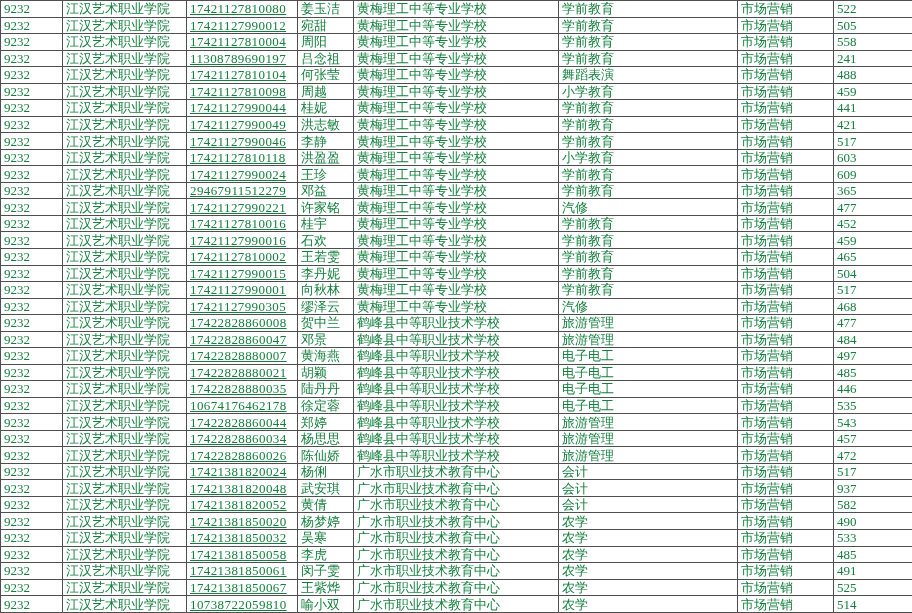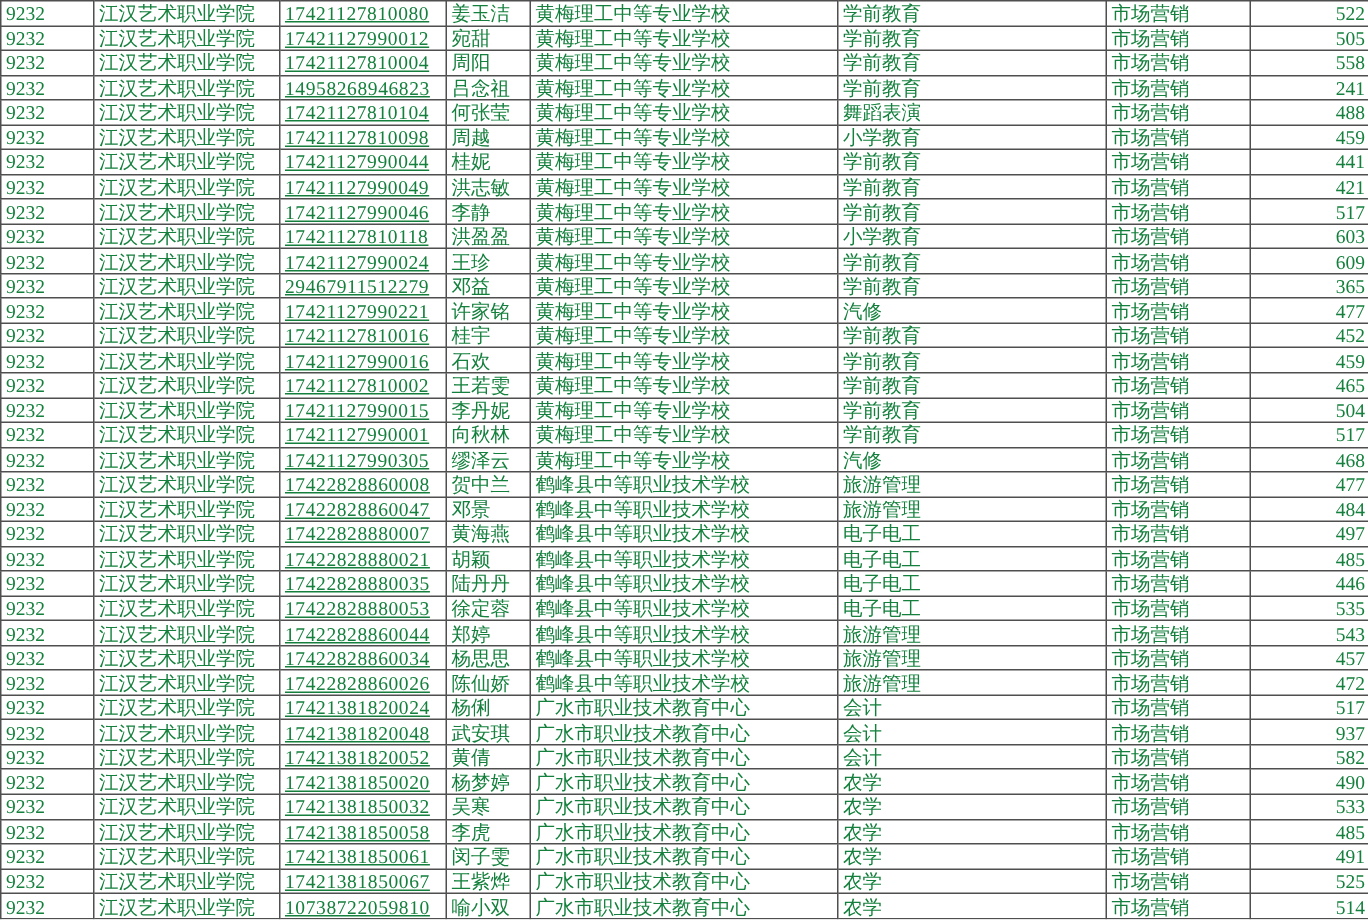--- a/index.html
+++ b/index.html
@@ -24,21 +24,21 @@
   }
   table.grid td {
     border: 1px solid #4f4f4f;
     padding: 0 2px 0 3px;
     white-space: nowrap;
     overflow: hidden;
     vertical-align: middle;
     line-height: 1;
   }
   td.align-left  { text-align: left; }
-  td.align-right { text-align: right; padding-right: 4px; }
+  td.align-right { padding-right: 4px; }
   td.c-exam-id { letter-spacing: 0.4px; text-decoration: underline; }
 </style>
 </head>
 <body>
 
 <div id="sheet">
   <table class="grid">
     <colgroup id="cols">
         <col style="width: 62px;">
         <col style="width: 124px;">
@@ -76,21 +76,21 @@
           <td class="align-left c-exam-id">17421127810004</td>
           <td class="align-left c-name">周阳</td>
           <td class="align-left c-school">黄梅理工中等专业学校</td>
           <td class="align-left c-major">学前教育</td>
           <td class="align-left c-admit-major">市场营销</td>
           <td class="align-right c-score">558</td>
         </tr>
         <tr>
           <td class="align-left c-code">9232</td>
           <td class="align-left c-college">江汉艺术职业学院</td>
-          <td class="align-left c-exam-id">14958268946823</td>
+          <td class="align-left c-exam-id">11308789690197</td>
           <td class="align-left c-name">吕念祖</td>
           <td class="align-left c-school">黄梅理工中等专业学校</td>
           <td class="align-left c-major">学前教育</td>
           <td class="align-left c-admit-major">市场营销</td>
           <td class="align-right c-score">241</td>
         </tr>
         <tr>
           <td class="align-left c-code">9232</td>
           <td class="align-left c-college">江汉艺术职业学院</td>
           <td class="align-left c-exam-id">17421127810104</td>
@@ -286,21 +286,21 @@
           <td class="align-left c-exam-id">17422828880035</td>
           <td class="align-left c-name">陆丹丹</td>
           <td class="align-left c-school">鹤峰县中等职业技术学校</td>
           <td class="align-left c-major">电子电工</td>
           <td class="align-left c-admit-major">市场营销</td>
           <td class="align-right c-score">446</td>
         </tr>
         <tr>
           <td class="align-left c-code">9232</td>
           <td class="align-left c-college">江汉艺术职业学院</td>
-          <td class="align-left c-exam-id">17422828880053</td>
+          <td class="align-left c-exam-id">10674176462178</td>
           <td class="align-left c-name">徐定蓉</td>
           <td class="align-left c-school">鹤峰县中等职业技术学校</td>
           <td class="align-left c-major">电子电工</td>
           <td class="align-left c-admit-major">市场营销</td>
           <td class="align-right c-score">535</td>
         </tr>
         <tr>
           <td class="align-left c-code">9232</td>
           <td class="align-left c-college">江汉艺术职业学院</td>
           <td class="align-left c-exam-id">17422828860044</td>

